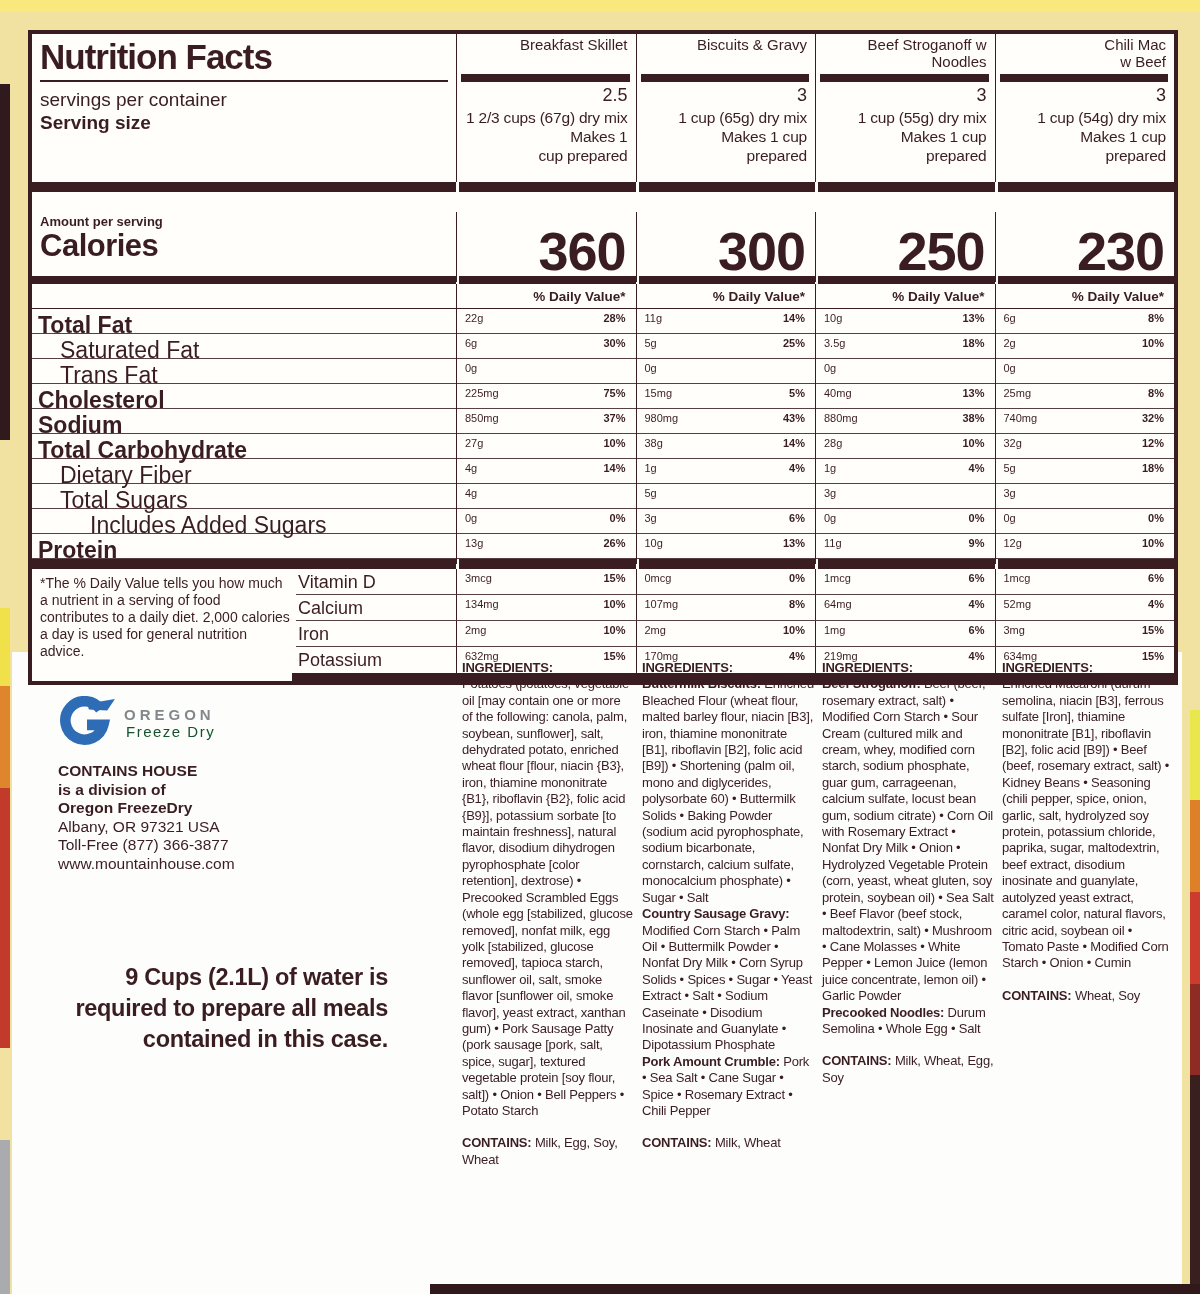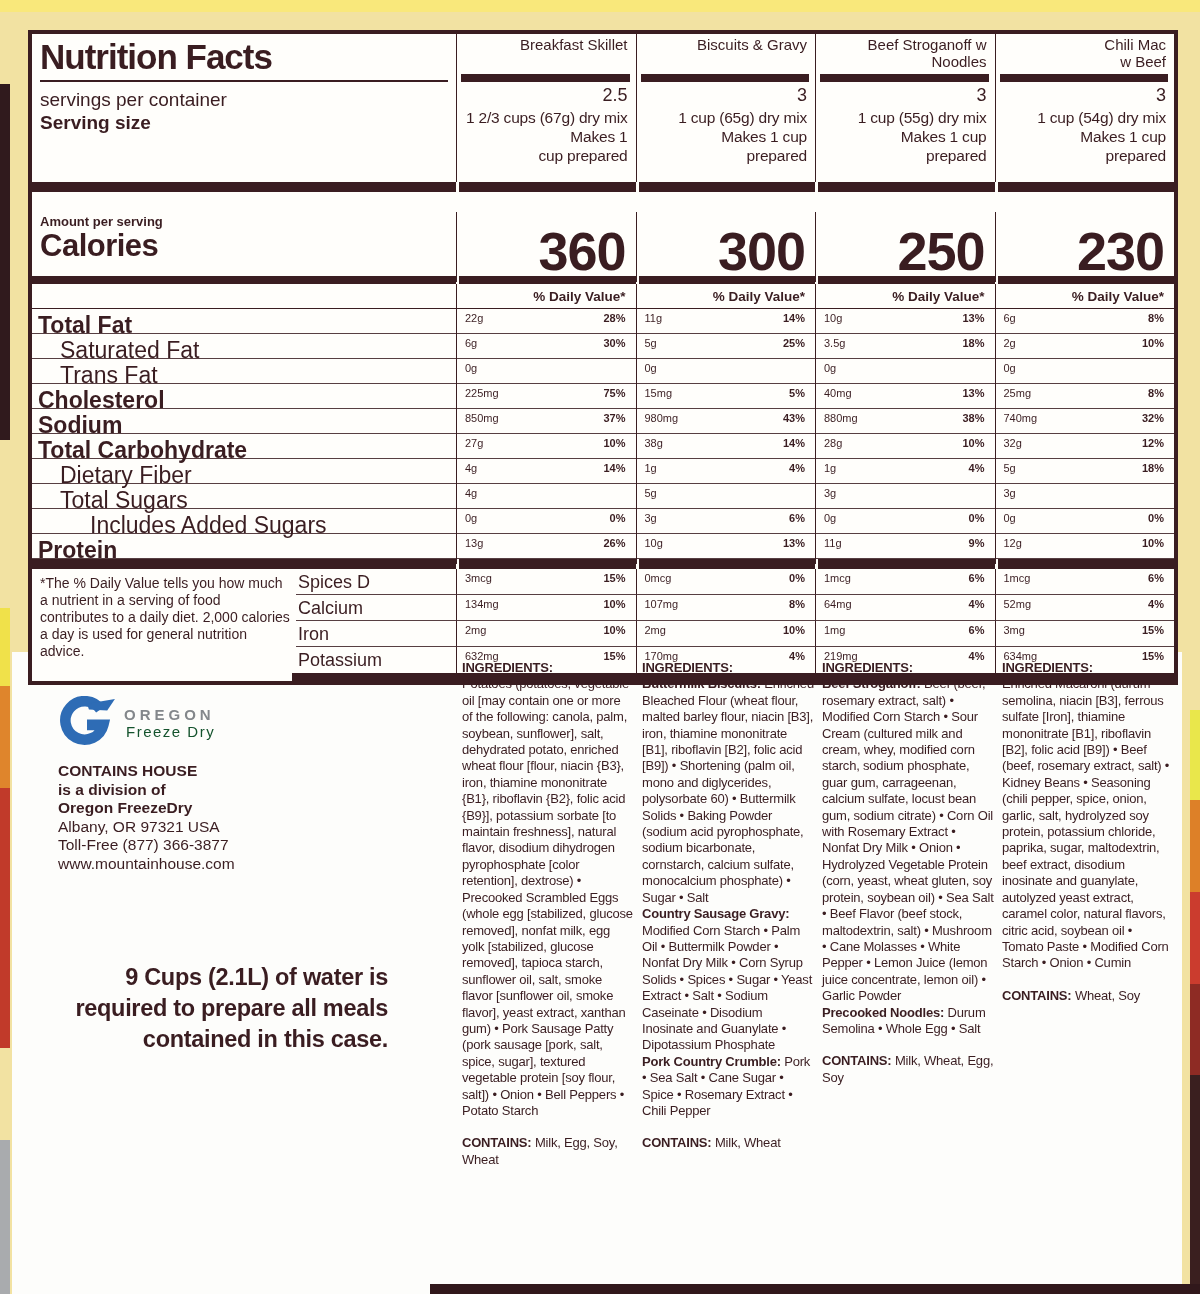--- a/index.html
+++ b/index.html
@@ -388,21 +388,21 @@
         <div></div>
         <div></div>
         <div></div>
       </div>
 
     <div class="vits" id="vitamin-rows">
       <div class="footnote">*The % Daily Value tells you how much a nutrient in a serving of food contributes to a daily diet. 2,000 calories a day is used for general nutrition advice.</div>
 
     <div class="vrow">
           <div></div>
-          <div class="vname">Spices D</div>
+          <div class="vname">Vitamin D</div>
           <div class="nval">
             <span class="amt">3mcg</span>
             <span class="dv">15%</span>
           </div>
           <div class="nval">
             <span class="amt">0mcg</span>
             <span class="dv">0%</span>
           </div>
           <div class="nval">
             <span class="amt">1mcg</span>
@@ -484,21 +484,21 @@
   <div id="ingredients">
       <div class="ingcol" style="left: 462px;">
         <div class="inghead">INGREDIENTS:</div>
         <p class="ingp">Potatoes (potatoes, vegetable oil [may contain one or more of the following: canola, palm, soybean, sunflower], salt, dehydrated potato, enriched wheat flour [flour, niacin {B3}, iron, thiamine mononitrate {B1}, riboflavin {B2}, folic acid {B9}], potassium sorbate [to maintain freshness], natural flavor, disodium dihydrogen pyrophosphate [color retention], dextrose) • Precooked Scrambled Eggs (whole egg [stabilized, glucose removed], nonfat milk, egg yolk [stabilized, glucose removed], tapioca starch, sunflower oil, salt, smoke flavor [sunflower oil, smoke flavor], yeast extract, xanthan gum) • Pork Sausage Patty (pork sausage [pork, salt, spice, sugar], textured vegetable protein [soy flour, salt]) • Onion • Bell Peppers • Potato Starch</p>
         <p class="ingcontains"><b>CONTAINS: </b>Milk, Egg, Soy, Wheat</p>
       </div>
       <div class="ingcol" style="left: 642px;">
         <div class="inghead">INGREDIENTS:</div>
         <p class="ingp"><b>Buttermilk Biscuits: </b>Enriched Bleached Flour (wheat flour, malted barley flour, niacin [B3], iron, thiamine mononitrate [B1], riboflavin [B2], folic acid [B9]) • Shortening (palm oil, mono and diglycerides, polysorbate 60) • Buttermilk Solids • Baking Powder (sodium acid pyrophosphate, sodium bicarbonate, cornstarch, calcium sulfate, monocalcium phosphate) • Sugar • Salt</p>
         <p class="ingp"><b>Country Sausage Gravy: </b>Modified Corn Starch • Palm Oil • Buttermilk Powder • Nonfat Dry Milk • Corn Syrup Solids • Spices • Sugar • Yeast Extract • Salt • Sodium Caseinate • Disodium Inosinate and Guanylate • Dipotassium Phosphate</p>
-        <p class="ingp"><b>Pork Country Crumble: </b>Pork • Sea Salt • Cane Sugar • Spice • Rosemary Extract • Chili Pepper</p>
+        <p class="ingp"><b>Pork Amount Crumble: </b>Pork • Sea Salt • Cane Sugar • Spice • Rosemary Extract • Chili Pepper</p>
         <p class="ingcontains"><b>CONTAINS: </b>Milk, Wheat</p>
       </div>
       <div class="ingcol" style="left: 822px;">
         <div class="inghead">INGREDIENTS:</div>
         <p class="ingp"><b>Beef Stroganoff: </b>Beef (beef, rosemary extract, salt) • Modified Corn Starch • Sour Cream (cultured milk and cream, whey, modified corn starch, sodium phosphate, guar gum, carrageenan, calcium sulfate, locust bean gum, sodium citrate) • Corn Oil with Rosemary Extract • Nonfat Dry Milk • Onion • Hydrolyzed Vegetable Protein (corn, yeast, wheat gluten, soy protein, soybean oil) • Sea Salt • Beef Flavor (beef stock, maltodextrin, salt) • Mushroom • Cane Molasses • White Pepper • Lemon Juice (lemon juice concentrate, lemon oil) • Garlic Powder</p>
         <p class="ingp"><b>Precooked Noodles: </b>Durum Semolina • Whole Egg • Salt</p>
         <p class="ingcontains"><b>CONTAINS: </b>Milk, Wheat, Egg, Soy</p>
       </div>
       <div class="ingcol" style="left: 1002px;">
         <div class="inghead">INGREDIENTS:</div>

